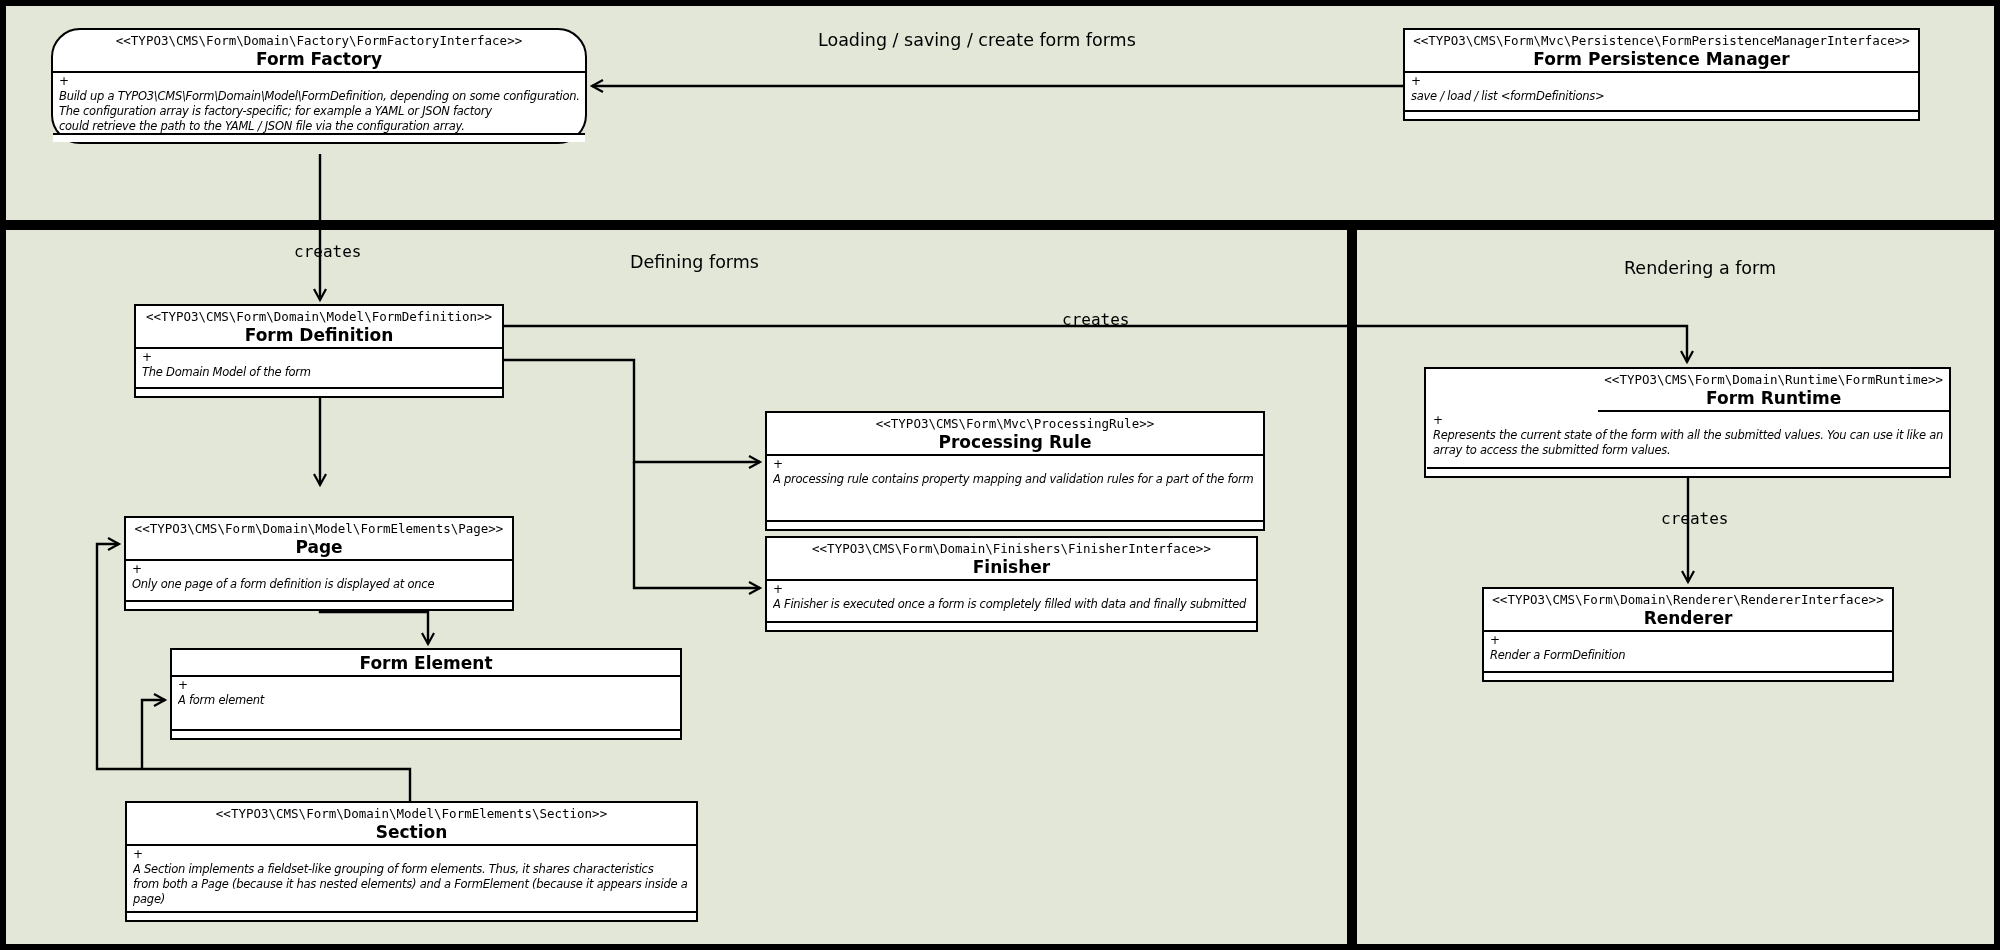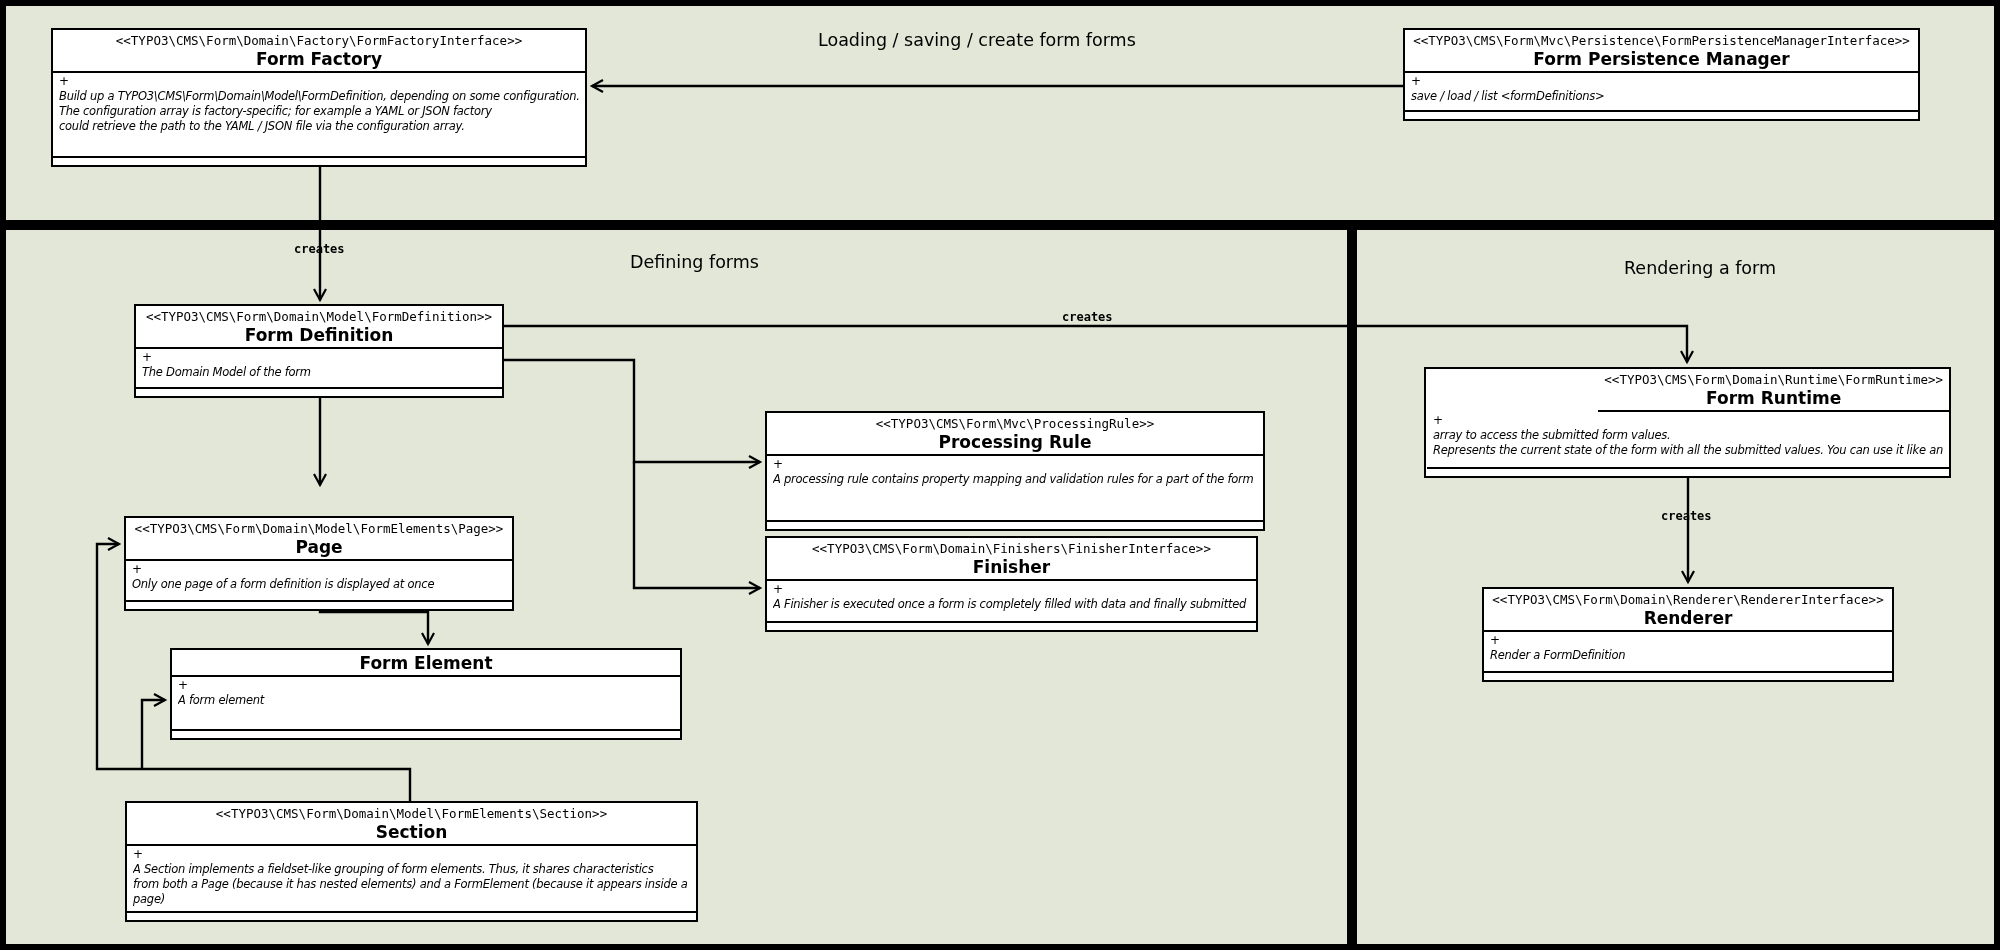--- a/index.html
+++ b/index.html
@@ -18,32 +18,32 @@
              display:flex;flex-direction:column;box-sizing:border-box;}
   .uml-head{border-bottom:2px solid #000;text-align:center;padding:3px 6px 2px;}
   .stereotype{font-family:"DejaVu Sans Mono",monospace;font-size:12.5px;line-height:1.25;white-space:nowrap;overflow:hidden;}
   .cname{font-size:17px;font-weight:bold;line-height:1.2;white-space:nowrap;}
   .uml-attrs{flex:1;padding:2px 6px;border-bottom:2px solid #000;overflow:hidden;}
   .vis{font-size:12px;line-height:1.15;}
   .desc{font-style:italic;font-size:11.5px;letter-spacing:-0.25px;line-height:1.32;}
   .desc div{white-space:nowrap;overflow:hidden;}
   .uml-empty{height:7px;background:#fff;}
 
-  #box-form-factory{left:51px;top:28px;width:536px;height:139px;}
+  #box-form-factory{left:51px;top:28px;width:536px;height:116px;border-radius:29px;}
   #box-persistence-manager{left:1403px;top:28px;width:517px;height:93px;}
   #box-form-definition{left:134px;top:304px;width:370px;height:94px;}
   #box-page{left:124px;top:516px;width:390px;height:95px;}
   #box-form-element{left:170px;top:648px;width:512px;height:92px;}
   #box-section{left:125px;top:801px;width:573px;height:121px;}
   #box-processing-rule{left:765px;top:411px;width:500px;height:120px;}
   #box-finisher{left:765px;top:536px;width:493px;height:96px;}
   #box-form-runtime{left:1424px;top:367px;width:527px;height:111px;align-items:flex-end;}
   #box-renderer{left:1482px;top:587px;width:412px;height:95px;}
 
-  .edge-label{position:absolute;font-family:"DejaVu Sans Mono",monospace;font-size:12px;white-space:nowrap;font-weight:bold;}
+  .edge-label{position:absolute;font-family:"DejaVu Sans Mono",monospace;font-size:16px;white-space:nowrap;}
   #label-creates-1{left:294px;top:242px;}
   #label-creates-2{left:1062px;top:310px;}
   #label-creates-3{left:1661px;top:509px;}
 
   #connectors{position:absolute;left:0;top:0;pointer-events:none;}
 </style>
 </head>
 <body>
 
 <div id="stage">
@@ -192,22 +192,22 @@
   </div>
 
   <div class="uml-class" id="box-form-runtime">
     <div class="uml-head">
       <div class="stereotype">&lt;&lt;TYPO3\CMS\Form\Domain\Runtime\FormRuntime&gt;&gt;</div>
       <div class="cname">Form Runtime</div>
     </div>
     <div class="uml-attrs">
       <div class="vis">+</div>
       <div class="desc">
+        <div>Represents the current state of the form with all the submitted values. You can use it like an</div>
         <div>array to access the submitted form values.</div>
-        <div>Represents the current state of the form with all the submitted values. You can use it like an</div>
       </div>
     </div>
     <div class="uml-empty"></div>
   </div>
 
   <div class="uml-class" id="box-renderer">
     <div class="uml-head">
       <div class="stereotype">&lt;&lt;TYPO3\CMS\Form\Domain\Renderer\RendererInterface&gt;&gt;</div>
       <div class="cname">Renderer</div>
     </div>

